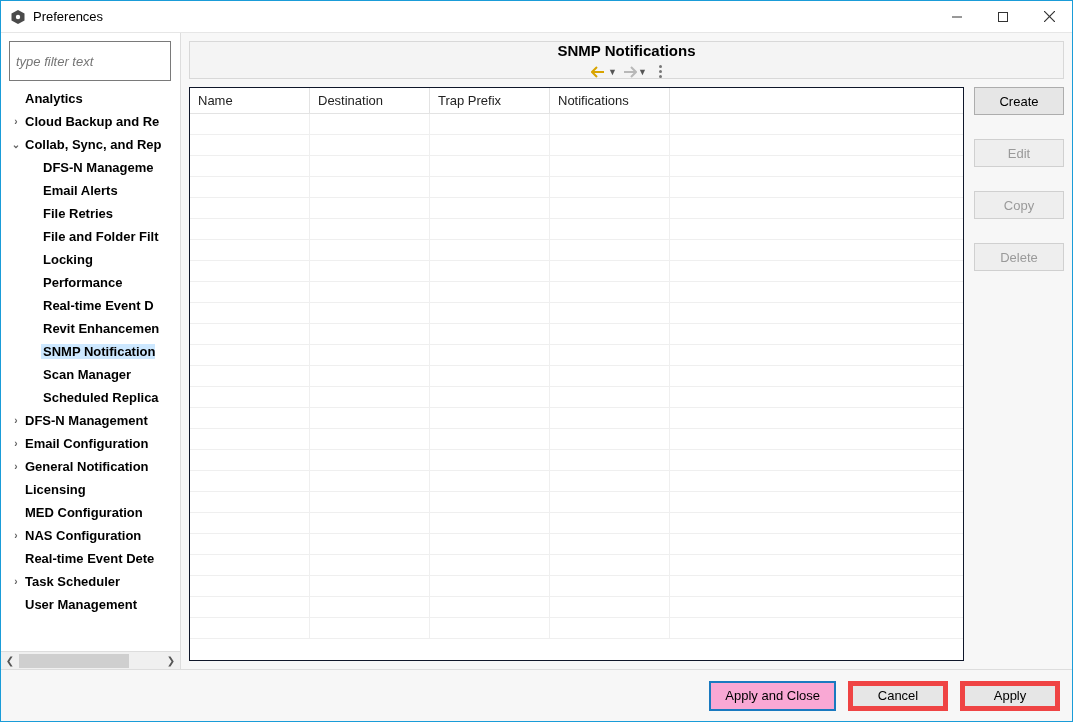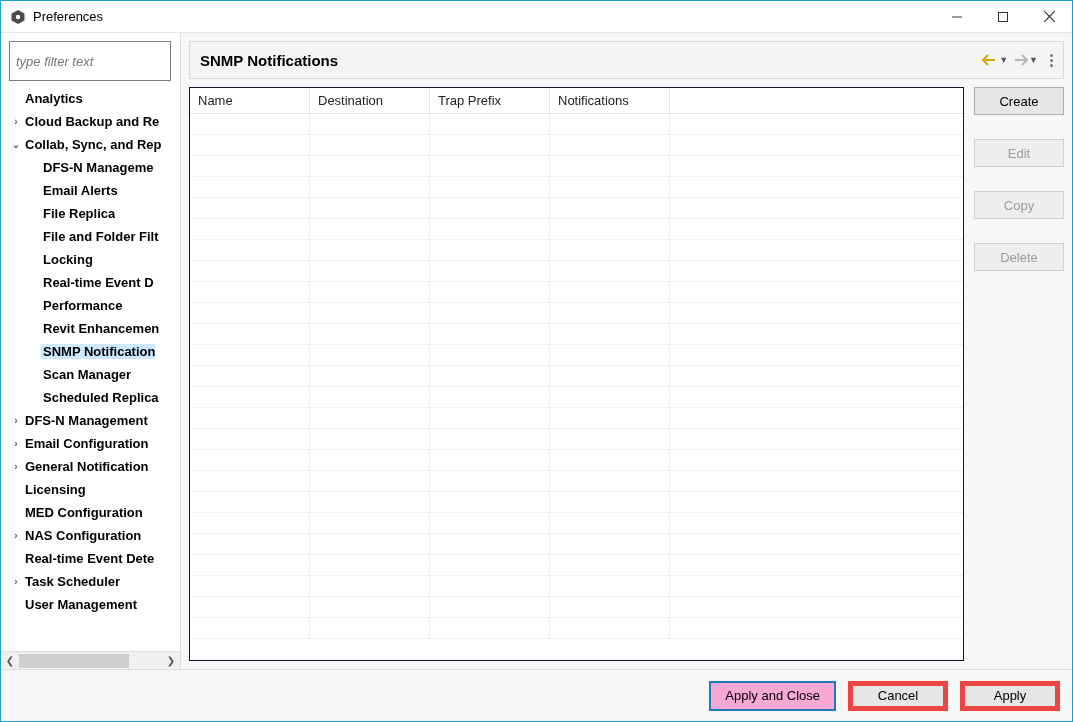--- a/index.html
+++ b/index.html
@@ -124,20 +124,21 @@
     overflow: hidden;
   }
   .main-header {
     height: 38px;
     display: flex; align-items: center;
     padding: 0 10px;
     background: #f4f4f4;
     border-bottom: 1px solid #d8d8d8;
     margin: 8px 8px 0 8px;
     border: 1px solid #d8d8d8;
+    flex-direction: column;
   }
   .main-header .heading {
     font-size: 15px;
     font-weight: 600;
     flex: 1;
   }
   .main-header .nav-arrows {
     display: flex; align-items: center; gap: 4px;
   }
   .nav-arrow {
@@ -295,37 +296,37 @@
           <div class="tree-item indent2">
             <span class="expander none"></span>
             <span class="label">DFS-N Manageme</span>
           </div>
           <div class="tree-item indent2">
             <span class="expander none"></span>
             <span class="label">Email Alerts</span>
           </div>
           <div class="tree-item indent2">
             <span class="expander none"></span>
-            <span class="label">File Replica</span>
+            <span class="label">File Retries</span>
           </div>
           <div class="tree-item indent2">
             <span class="expander none"></span>
             <span class="label">File and Folder Filt</span>
           </div>
           <div class="tree-item indent2">
             <span class="expander none"></span>
             <span class="label">Locking</span>
           </div>
           <div class="tree-item indent2">
             <span class="expander none"></span>
+            <span class="label">Performance</span>
+          </div>
+          <div class="tree-item indent2">
+            <span class="expander none"></span>
             <span class="label">Real-time Event D</span>
-          </div>
-          <div class="tree-item indent2">
-            <span class="expander none"></span>
-            <span class="label">Performance</span>
           </div>
           <div class="tree-item indent2">
             <span class="expander none"></span>
             <span class="label">Revit Enhancemen</span>
           </div>
           <div class="tree-item indent2 selected">
             <span class="expander none"></span>
             <span class="label">SNMP Notification</span>
           </div>
           <div class="tree-item indent2">

